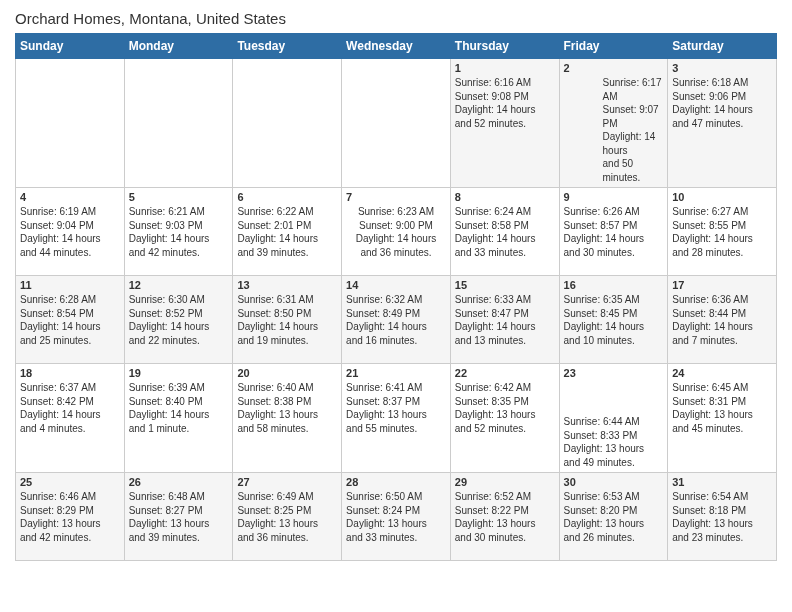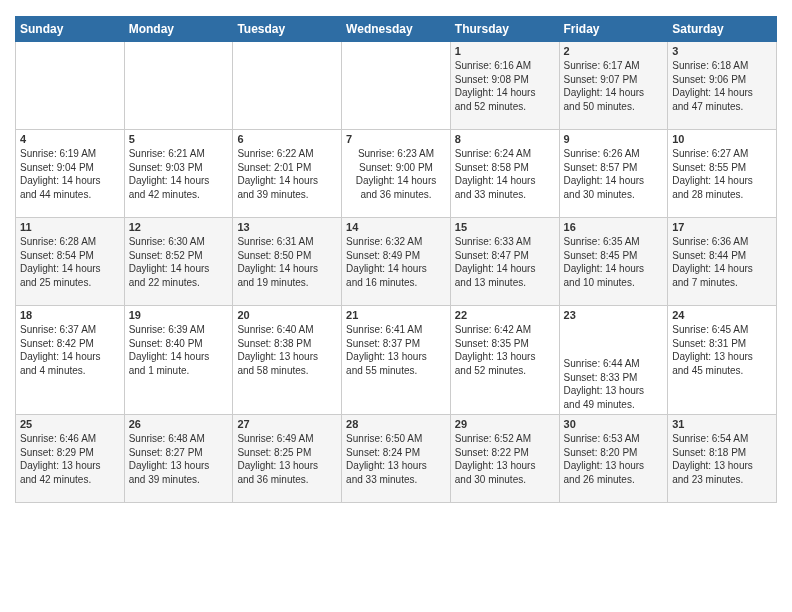--- a/index.html
+++ b/index.html
@@ -96,20 +96,21 @@
     .empty-cell {
       background: #fff !important;
     }
   </style>
 </head>
 <body>
 
 <div class="page">
   <div class="header">
     <div class="title-block">
+      <div class="location-title">Orchard Homes, Montana, United States</div>
     </div>
   </div>
 
   <table>
     <thead>
       <tr>
 
       <th>Sunday</th>
           <th>Monday</th>
           <th>Tuesday</th>
@@ -127,21 +128,21 @@
           <td class="empty-cell"></td>
           <td>
             <span class="day-num">1</span>
             <div class="cell-info" style="white-space: pre-line;">Sunrise: 6:16 AM
 Sunset: 9:08 PM
 Daylight: 14 hours
 and 52 minutes.</div>
           </td>
           <td>
             <span class="day-num">2</span>
-            <div class="cell-info" style="white-space: pre-line;">Sunrise: 6:17 AM
+            <div class="cell-info" style="white-space: pre-line; margin-left: 39px;">Sunrise: 6:17 AM
 Sunset: 9:07 PM
 Daylight: 14 hours
 and 50 minutes.</div>
           </td>
           <td>
             <span class="day-num">3</span>
             <div class="cell-info" style="white-space: pre-line;">Sunrise: 6:18 AM
 Sunset: 9:06 PM
 Daylight: 14 hours
 and 47 minutes.</div>

